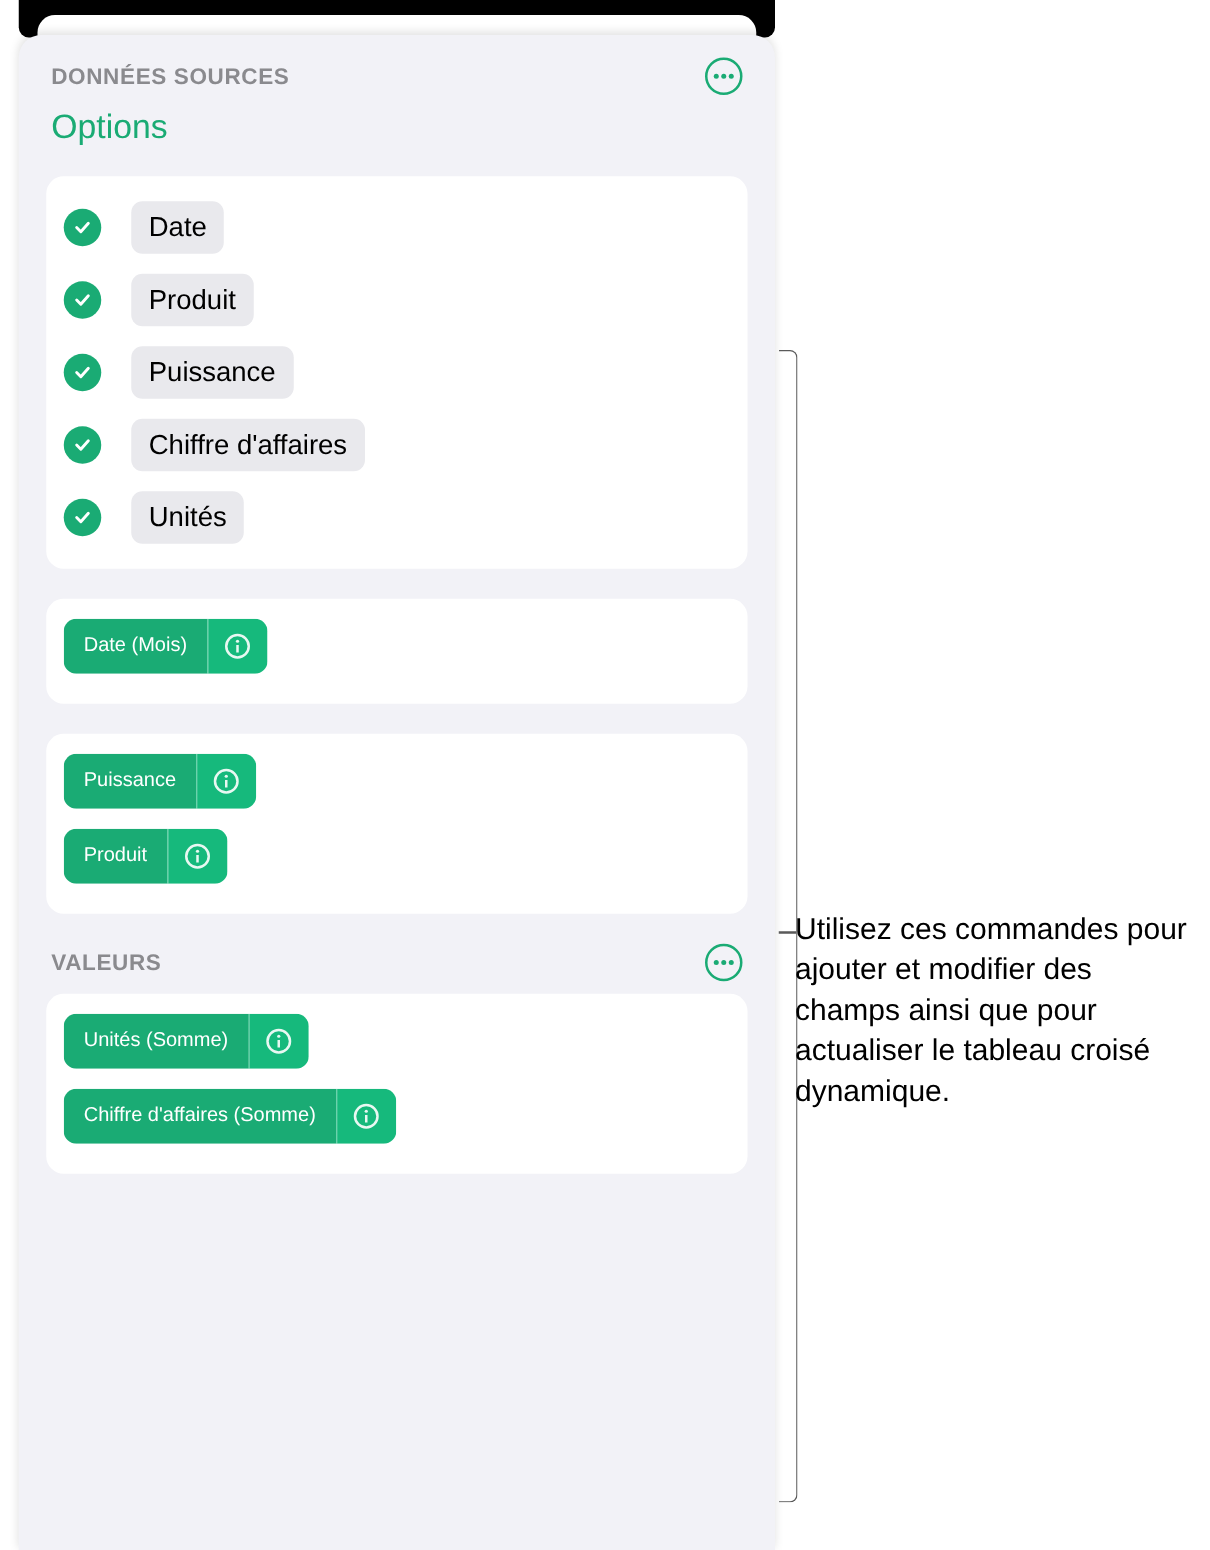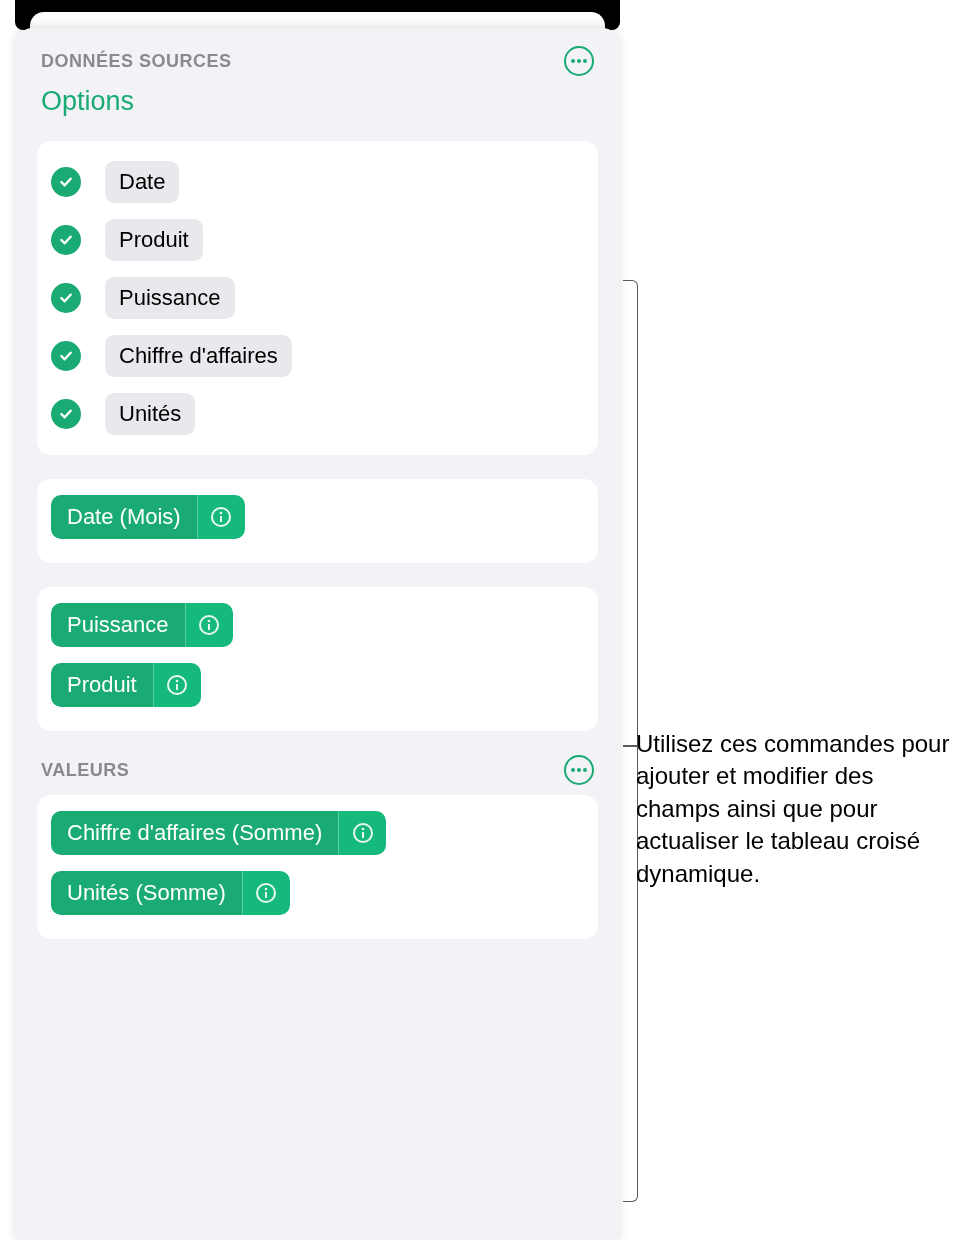--- a/index.html
+++ b/index.html
@@ -176,21 +176,21 @@
     .pill {
       display: flex;
       align-items: stretch;
       border-radius: 10px;
       overflow: hidden;
       height: 44px;
     }
     .pill-label {
       background: #1aab74;
       color: #fff;
-      font-size: 22px;
+      font-size: 16px;
       padding: 0 16px;
       display: flex;
       align-items: center;
     }
     .pill-info {
       background: #16b97c;
       width: 48px;
       display: flex;
       align-items: center;
       justify-content: center;
@@ -357,33 +357,33 @@
         <span class="dots">
             <span></span>
             <span></span>
             <span></span>
           </span>
       </button>
     </div>
     <div class="card">
       <div class="pill-row">
         <div class="pill">
+          <span class="pill-label">Unités (Somme)</span>
+          <span class="pill-info">
+            <svg viewBox="0 0 24 24">
+                <circle cx="12" cy="12" r="9" stroke="#fff" stroke-width="2" fill="none"></circle>
+                <circle cx="12" cy="8" r="1.3" fill="#fff"></circle>
+                <rect x="11" y="11" width="2" height="6" fill="#fff"></rect>
+              </svg>
+          </span>
+        </div>
+      </div>
+      <div class="pill-row">
+        <div class="pill">
           <span class="pill-label">Chiffre d'affaires (Somme)</span>
-          <span class="pill-info">
-            <svg viewBox="0 0 24 24">
-                <circle cx="12" cy="12" r="9" stroke="#fff" stroke-width="2" fill="none"></circle>
-                <circle cx="12" cy="8" r="1.3" fill="#fff"></circle>
-                <rect x="11" y="11" width="2" height="6" fill="#fff"></rect>
-              </svg>
-          </span>
-        </div>
-      </div>
-      <div class="pill-row">
-        <div class="pill">
-          <span class="pill-label">Unités (Somme)</span>
           <span class="pill-info">
             <svg viewBox="0 0 24 24">
                 <circle cx="12" cy="12" r="9" stroke="#fff" stroke-width="2" fill="none"></circle>
                 <circle cx="12" cy="8" r="1.3" fill="#fff"></circle>
                 <rect x="11" y="11" width="2" height="6" fill="#fff"></rect>
               </svg>
           </span>
         </div>
       </div>
     </div>

